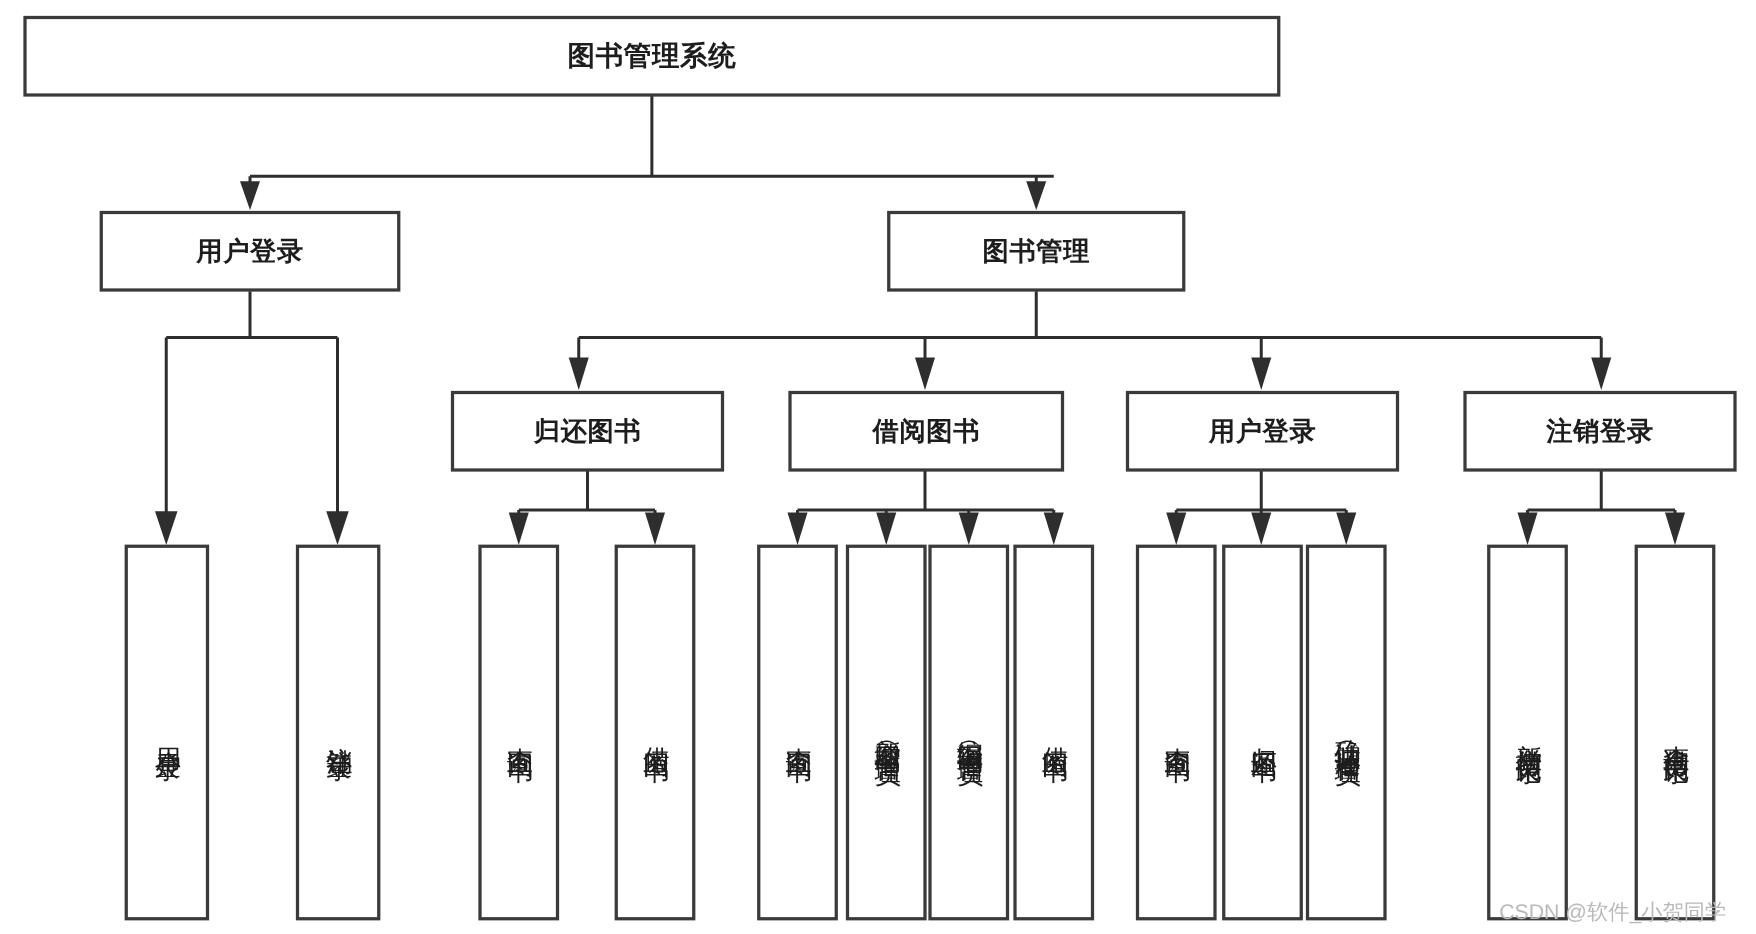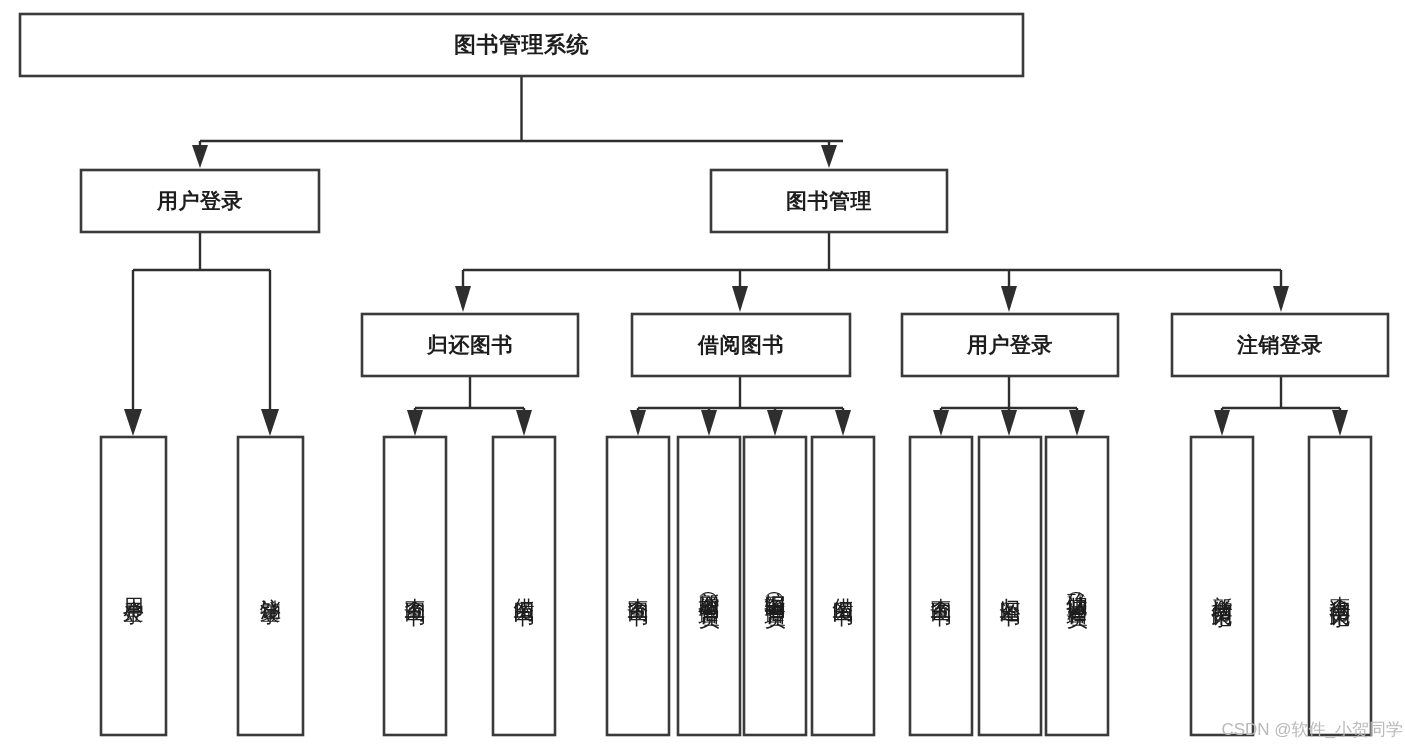--- a/index.html
+++ b/index.html
@@ -64,21 +64,21 @@
     font-size: 21px;
     color: #1d1d1d;
     white-space: nowrap;
     letter-spacing: 0.5px;
   }
   .hlabel-text.title {
     font-size: 22px;
   }
   .watermark {
     position: absolute;
-    right: 2px;
+    right: 24px;
     bottom: 6px;
     font-family: "Liberation Sans", "DejaVu Sans", sans-serif;
     font-size: 17px;
     color: #b9b9b9;
     white-space: nowrap;
     pointer-events: none;
   }
 </style>
 </head>
 <body>

